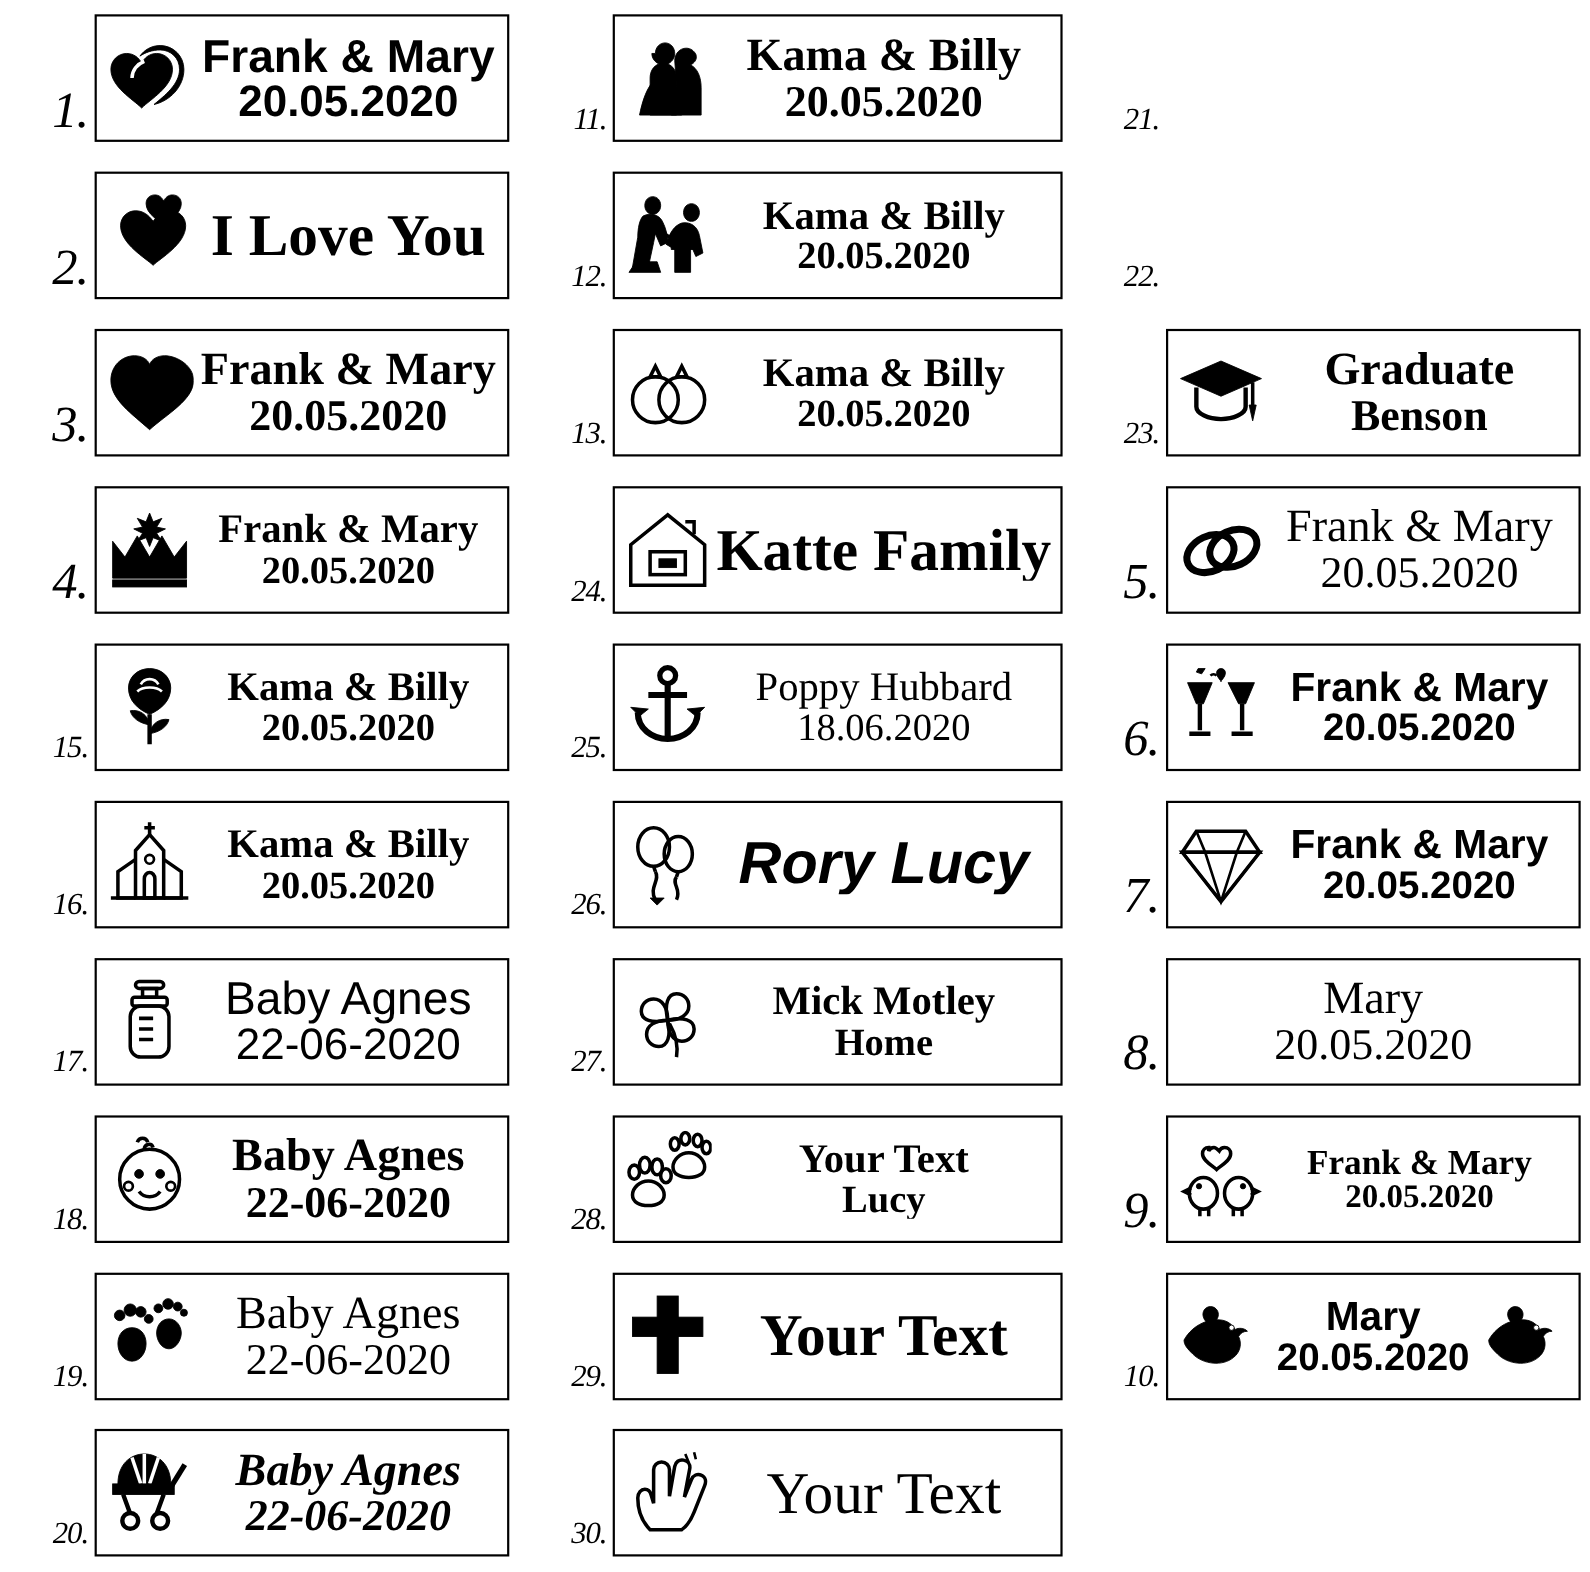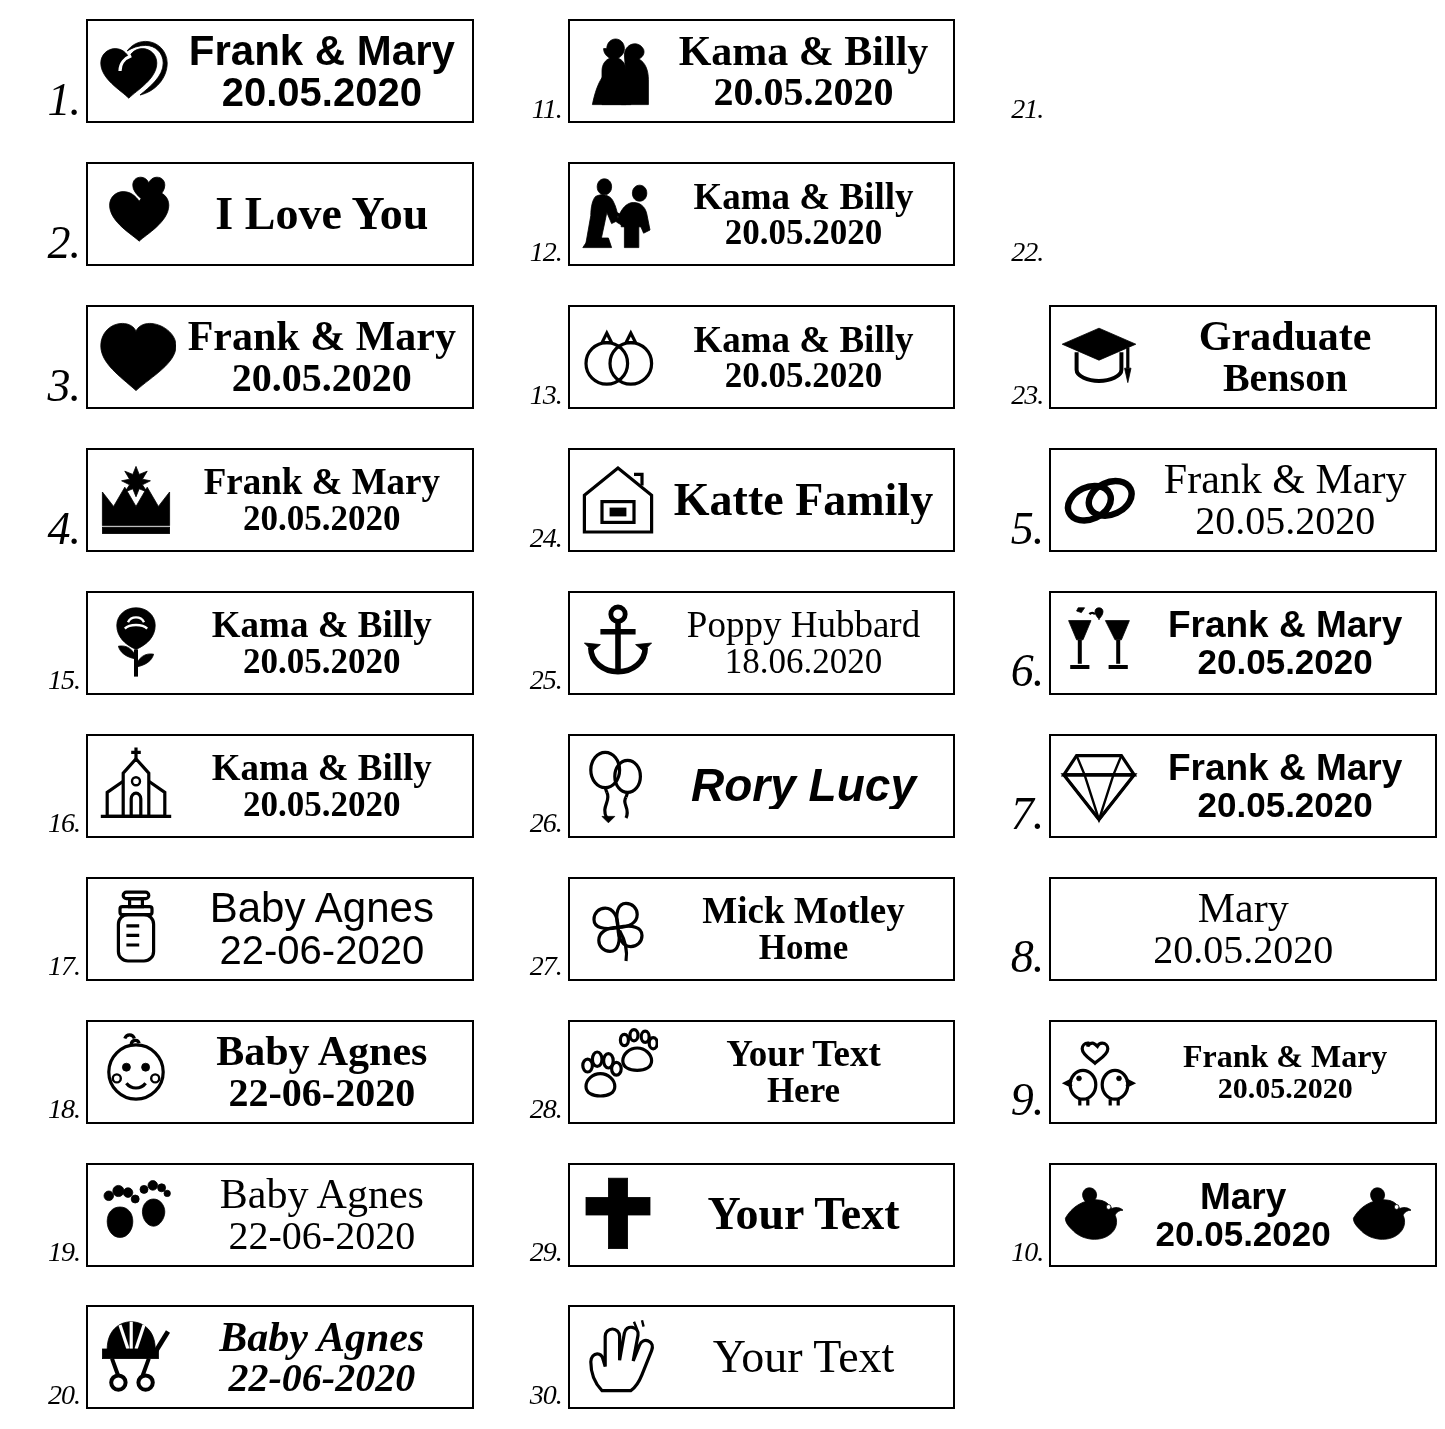--- a/index.html
+++ b/index.html
@@ -32,21 +32,21 @@
     text-align:right;
     padding-right:6px;
     letter-spacing:-1px;
     align-self:flex-end;
     margin-bottom:14px;
   }
   .num.small{font-size:28px;}
   .plate{
     flex:1;
     border:2.5px solid #000;
-    height:104px;
+    height:116px;
     box-sizing:border-box;
     display:flex;
     align-items:center;
     justify-content:flex-start;
     padding:0 6px;
     overflow:hidden;
     background:#fff;
   }
   .icon{
     flex:0 0 auto;
@@ -72,21 +72,21 @@
   .serif{font-family:"Liberation Serif", serif;}
   .sans{font-family:"Liberation Sans", sans-serif;}
   .bold{font-weight:bold;}
   .ital{font-style:italic;}
   .sz-xl .l1{font-size:42px;}
   .sz-xl .l2{font-size:40px;}
   .sz-lg .l1{font-size:37px;}
   .sz-lg .l2{font-size:35px;}
   .sz-md .l1{font-size:32px;}
   .sz-md .l2{font-size:30px;}
-  .one-line .l1{font-size:46px;}
+  .one-line .l1{font-size:54px;}
 </style>
 </head>
 <body>
 
 <div id="grid">
     <div class="cell">
       <div class="num">1.</div>
       <div class="plate">
         <div class="icon">
           <svg viewBox="0 0 100 92" width="80" height="88" fill="#000" stroke="#000">
@@ -444,21 +444,21 @@
             <ellipse cx="48" cy="46" rx="6" ry="8" fill="none" stroke="#000" stroke-width="4"></ellipse>
             <path d="M74 20c10 0 18 8 18 16s-8 12-18 12-18-4-18-12 8-16 18-16z" fill="none" stroke="#000" stroke-width="4"></path>
             <ellipse cx="58" cy="10" rx="5" ry="7" fill="none" stroke="#000" stroke-width="4"></ellipse>
             <ellipse cx="70" cy="4" rx="5" ry="7" fill="none" stroke="#000" stroke-width="4"></ellipse>
             <ellipse cx="84" cy="6" rx="5" ry="7" fill="none" stroke="#000" stroke-width="4"></ellipse>
             <ellipse cx="94" cy="14" rx="5" ry="7" fill="none" stroke="#000" stroke-width="4"></ellipse>
           </svg>
         </div>
         <div class="txt sz-lg script">
           <div class="l1">Your Text</div>
-          <div class="l2">Here</div>
+          <div class="l2">Lucy</div>
         </div>
       </div>
     </div>
     <div class="cell">
       <div class="num">9.</div>
       <div class="plate">
         <div class="icon">
           <svg viewBox="0 0 100 100" width="80" height="88" fill="#000" stroke="#000">
             <path d="M36 14c-4 0-7 3-7 7 0 8 12 14 16 18 4-4 16-10 16-18 0-4-3-7-7-7-3 0-5 2-6 4-2-2-4-4-6-4-3 0-5 2-6 4z" fill="none" stroke="#000" stroke-width="4"></path>
             <ellipse cx="30" cy="66" rx="16" ry="18" fill="none" stroke="#000" stroke-width="4"></ellipse>

